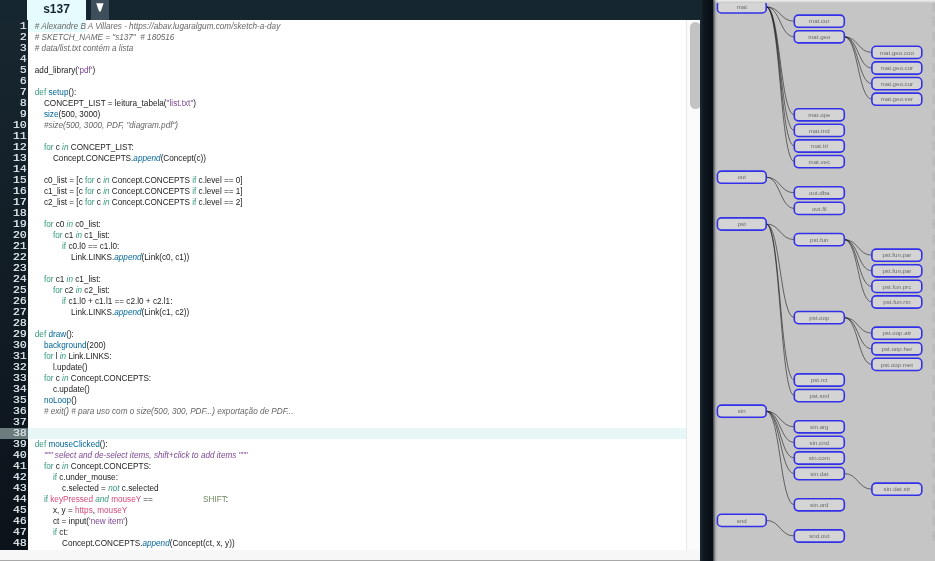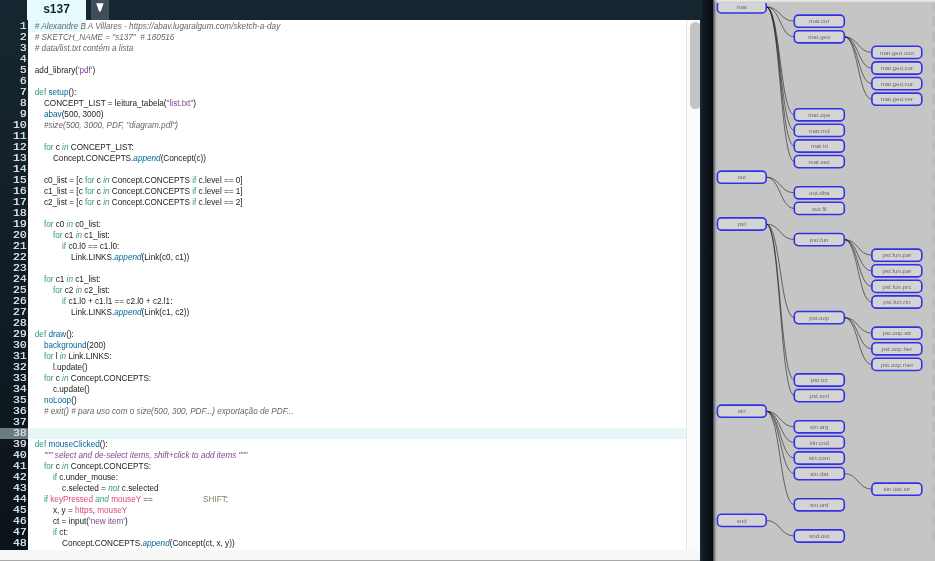--- a/index.html
+++ b/index.html
@@ -102,21 +102,21 @@
 <div id="hl"></div>
 <div id="code">
     <pre><span class="c"># Alexandre B A Villares - https://abav.lugaralgum.com/sketch-a-day</span>
 <span class="c"># SKETCH_NAME = "s137"  # 180516</span>
 <span class="c"># data/list.txt contém a lista</span>
 
 add_library(<span class="s">'pdf'</span>)
 
 <span class="k">def</span> <span class="f">setup</span>():
     CONCEPT_LIST = leitura_tabela(<span class="s">"list.txt"</span>)
-    <span class="f">abav</span>(500, 3000)
+    <span class="f">size</span>(500, 3000)
     <span class="c">#size(500, 3000, PDF, "diagram.pdf")</span>
 
     <span class="k">for</span> c <span class="ki">in</span> CONCEPT_LIST:
         Concept.CONCEPTS.<span class="fi">append</span>(Concept(c))
 
     c0_list = [c <span class="k">for</span> c <span class="ki">in</span> Concept.CONCEPTS <span class="k">if</span> c.level == 0]
     c1_list = [c <span class="k">for</span> c <span class="ki">in</span> Concept.CONCEPTS <span class="k">if</span> c.level == 1]
     c2_list = [c <span class="k">for</span> c <span class="ki">in</span> Concept.CONCEPTS <span class="k">if</span> c.level == 2]
 
     <span class="k">for</span> c0 <span class="ki">in</span> c0_list:

